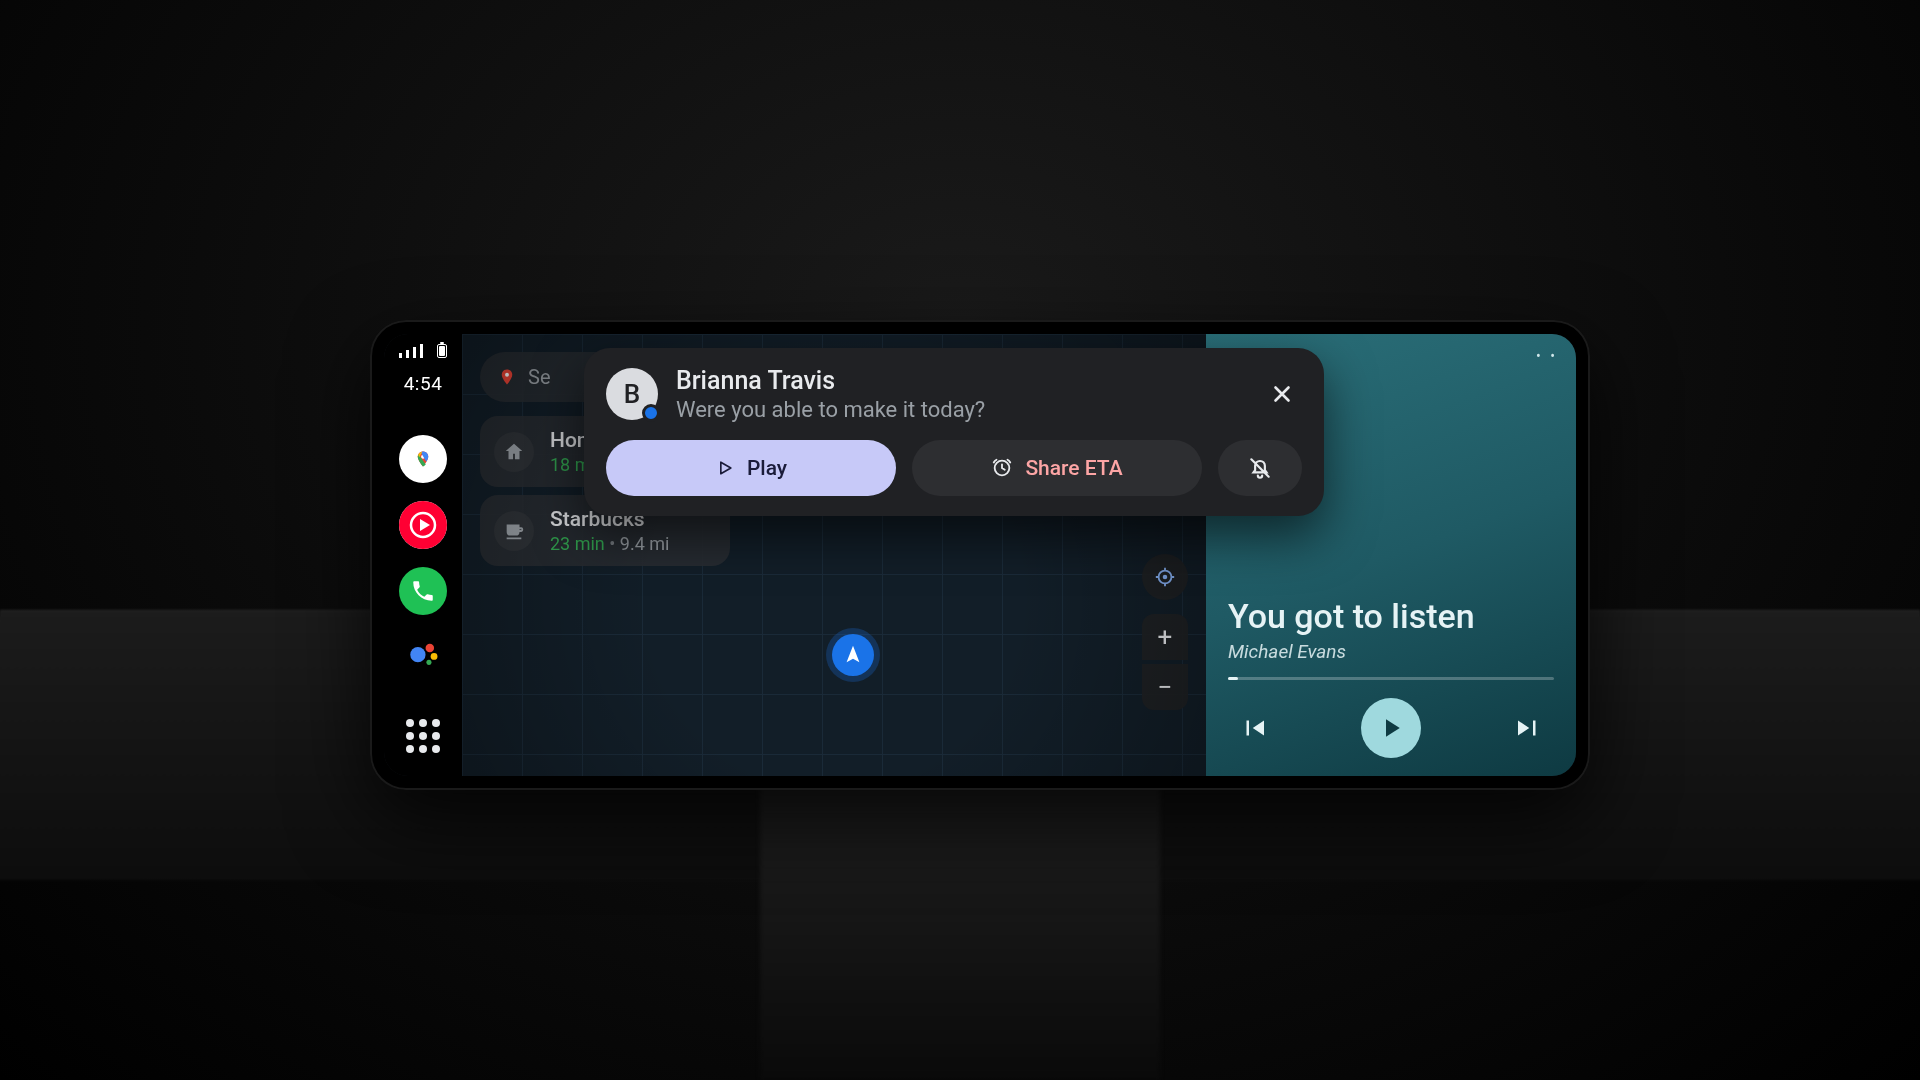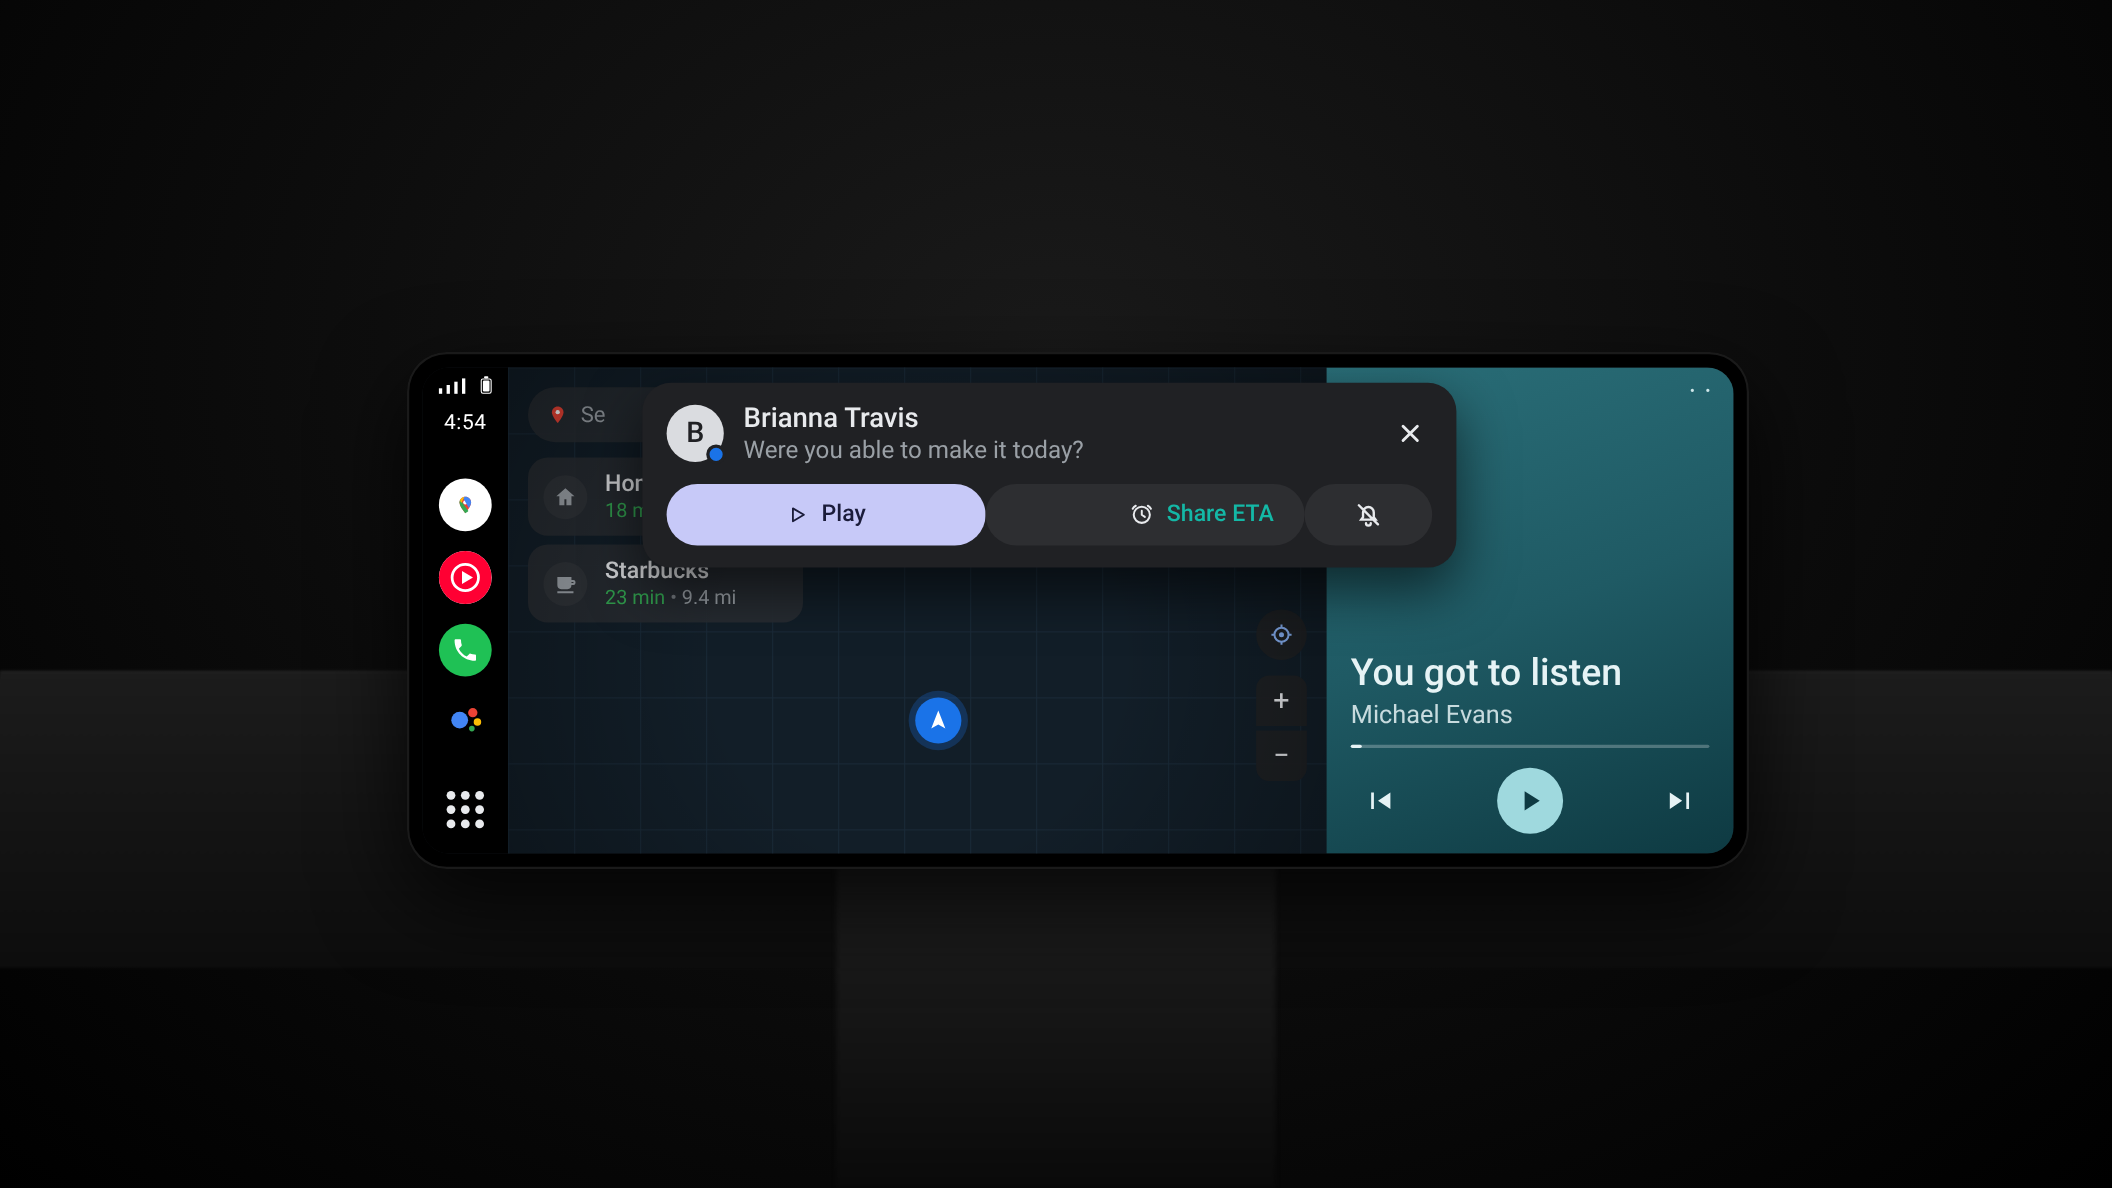--- a/index.html
+++ b/index.html
@@ -124,21 +124,21 @@
   .media {
     width:370px;
     background:linear-gradient(160deg,#2a6e78 0%,#1f5a64 50%,#0e3a42 100%);
     position:relative;
     padding:24px 22px 18px;
     display:flex; flex-direction:column; justify-content:flex-end;
     color:#e6f3f5;
   }
   .media-menu{position:absolute;top:14px;right:18px;color:#cfe7ea;letter-spacing:3px;font-size:14px;}
   .track-title{font-size:34px;font-weight:500;}
-  .track-artist{font-size:23px;opacity:.85;margin-top:4px;}
+  .track-artist{font-size:19px;opacity:.85;margin-top:4px;font-style:italic;}
   .progress{height:3px;background:rgba(255,255,255,.25);margin-top:14px;border-radius:2px;position:relative;}
   .progress .bar{position:absolute;left:0;top:0;height:100%;width:3%;background:#e6f3f5;border-radius:2px;}
   .media-controls{display:flex;align-items:center;justify-content:space-between;margin-top:18px;padding:0 6px;}
   .mctrl{width:40px;height:40px;display:flex;align-items:center;justify-content:center;cursor:pointer;}
   .play-btn{width:60px;height:60px;border-radius:50%;background:#9fd9de;display:flex;align-items:center;justify-content:center;cursor:pointer;}
 
   
   .notif {
     position:absolute;
     left:200px; top:14px;
@@ -148,24 +148,24 @@
     padding:18px 22px 20px;
     box-shadow:0 20px 50px rgba(0,0,0,.6);
     z-index:50;
   }
   .notif-head{display:flex;align-items:center;gap:18px;}
   .avatar{width:52px;height:52px;border-radius:50%;background:#dadce0;color:#202124;font-size:26px;font-weight:500;display:flex;align-items:center;justify-content:center;position:relative;}
   .avatar .badge{position:absolute;right:-2px;bottom:-2px;width:18px;height:18px;border-radius:50%;background:#1a73e8;border:3px solid #202124;}
   .sender{color:#e8eaed;font-size:25px;font-weight:500;}
   .msg{color:#9aa0a6;font-size:22px;margin-top:2px;}
   .close-x{margin-left:auto;width:40px;height:40px;display:flex;align-items:center;justify-content:center;color:#e8eaed;font-size:28px;cursor:pointer;}
-  .notif-actions{display:flex;margin-top:18px;}
+  .notif-actions{display:flex;gap:16px;margin-top:18px;}
   .act{height:56px;border-radius:30px;display:flex;align-items:center;justify-content:center;gap:12px;font-size:21px;font-weight:500;cursor:pointer;padding:0 28px;}
   .act-play{background:#c7c9f8;color:#1b1c3a;flex:0 0 290px;}
-  .act-eta{background:#2d2e31;color:#14b8a6;flex:0 0 290px;justify-content:flex-end;}
+  .act-eta{background:#2d2e31;color:#fca5a5;flex:0 0 290px;}
   .act-mute{background:#2d2e31;color:#e8eaed;width:120px;padding:0;}
 
   svg{display:block;}
 </style>
 </head>
 <body>
 
 <div class="dash-shelf"></div>
 <div class="dash-column"></div>
 

